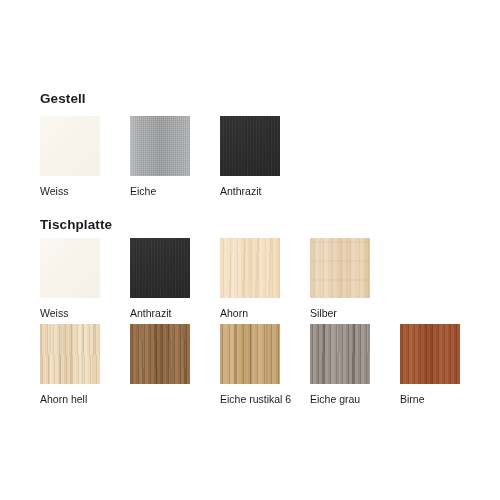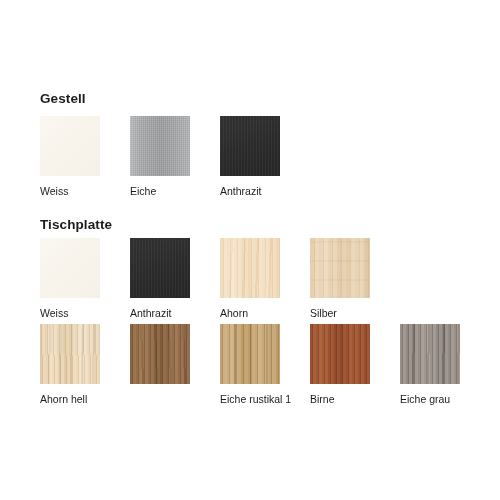--- a/index.html
+++ b/index.html
@@ -283,32 +283,32 @@
     <div class="swatch-cell">
       <span class="swatch-chip chip-akazie-dunkel">
         <span class="grain"></span>
       </span>
     </div>
 
     <div class="swatch-cell">
       <span class="swatch-chip chip-eiche-rustikal">
         <span class="grain"></span>
       </span>
-      <span class="swatch-label">Eiche rustikal 1</span>
+      <span class="swatch-label">Eiche rustikal 6</span>
+    </div>
+
+    <div class="swatch-cell">
+      <span class="swatch-chip chip-eiche-grau">
+        <span class="grain"></span>
+      </span>
+      <span class="swatch-label">Eiche grau</span>
     </div>
 
     <div class="swatch-cell">
       <span class="swatch-chip chip-birne">
         <span class="grain"></span>
       </span>
       <span class="swatch-label">Birne</span>
     </div>
 
-    <div class="swatch-cell">
-      <span class="swatch-chip chip-eiche-grau">
-        <span class="grain"></span>
-      </span>
-      <span class="swatch-label">Eiche grau</span>
-    </div>
-
   </div>
 
 </div>
 
 </body></html>

